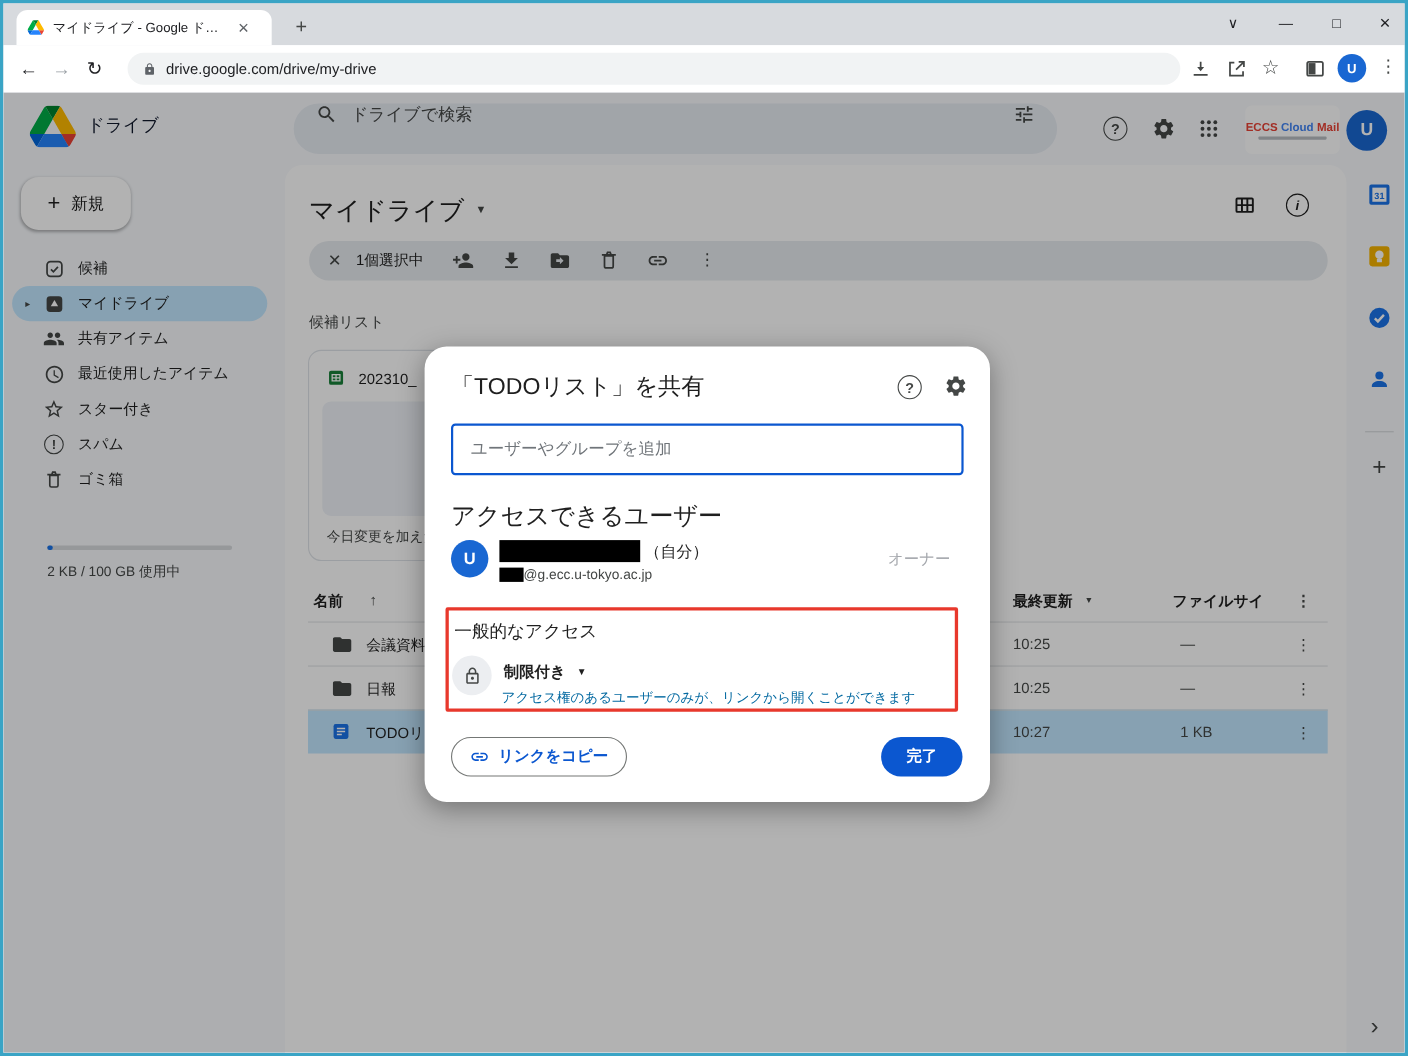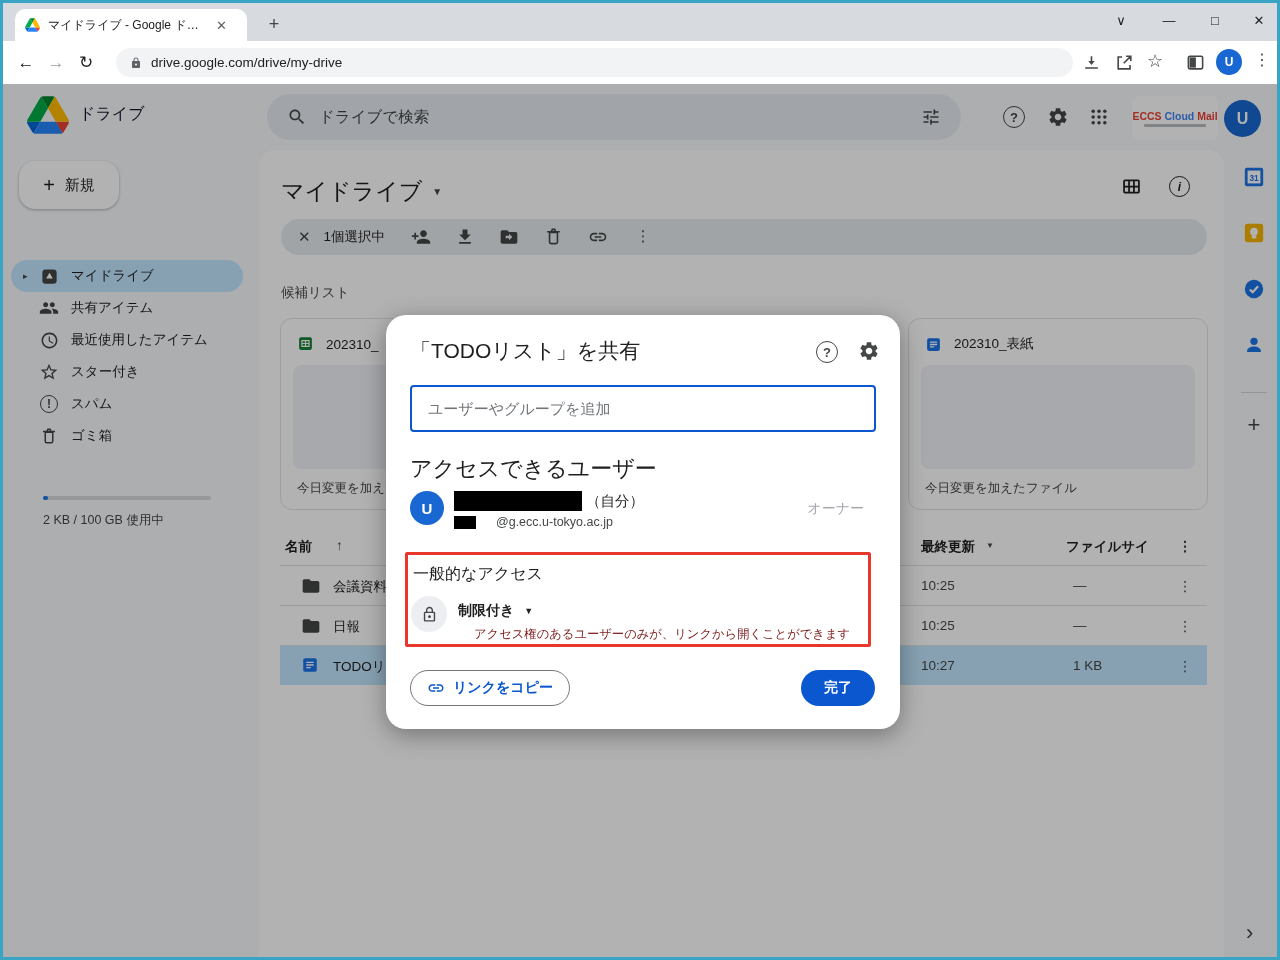--- a/index.html
+++ b/index.html
@@ -20,21 +20,21 @@
   .omnibox { position:absolute; left:113px; top:7px; width:957px; height:29px; background:#f1f3f4; border-radius:15px; display:flex; align-items:center; padding:0 14px; gap:9px; }
   .url { font-size:13.5px; color:#202124; }
   .tb-ic { color:#444746; }
   .avatar { border-radius:50%; background:#1967d2; color:#fff; display:flex; align-items:center; justify-content:center; font-weight:bold; }
 
   
   .page { position:absolute; left:0; right:0; top:81px; bottom:0; background:#f8fafd; overflow:hidden; }
   .main-panel { position:absolute; left:256px; top:66px; width:965px; bottom:0; background:#ffffff; border-radius:16px 16px 0 0; }
 
   .drive-logo-txt { font-size:16px; color:#0f172a; }
-  .searchbar { position:absolute; left:264px; top:10px; width:694px; height:46px; background:#e7ecf3; border-radius:23px; display:flex; align-items:center; padding:0 20px; gap:12px; }
+  .searchbar { position:absolute; left:264px; top:10px; width:694px; height:46px; background:#e7ecf3; border-radius:23px; display:flex; padding:0 20px; gap:12px; }
   .search-ph { font-size:15.5px; color:#444746; flex:1; }
   .hd-ic { color:#444746; }
   .circle-glyph { border:1.7px solid currentColor; border-radius:50%; display:inline-flex; align-items:center; justify-content:center; font-weight:bold; }
   .eccs { position:absolute; left:1129px; top:12px; width:86px; height:44px; background:#fff; border-radius:6px; display:flex; flex-direction:column; align-items:center; justify-content:center; gap:2px; }
   .eccs-line { font-size:10.5px; font-weight:bold; white-space:nowrap; }
   .eccs-sub { width:62px; height:3px; background:#b9bdc2; border-radius:1px; }
 
   
   .newbtn { position:absolute; left:16px; top:77px; width:100px; height:48px; background:#fff; border-radius:16px; box-shadow:0 1px 3px rgba(0,0,0,.3); display:flex; align-items:center; justify-content:center; gap:10px; font-size:15px; color:#1f1f1f; }
   .sbitem { position:absolute; left:8px; width:232px; height:32px; border-radius:16px; display:flex; align-items:center; font-size:13.5px; color:#1f1f1f; }
@@ -78,28 +78,28 @@
   .dialog { position:absolute; left:383px; top:231px; width:514px; height:414px; background:#fff; border-radius:20px; z-index:50; box-shadow:0 6px 24px rgba(0,0,0,.35); }
   .dlg-title { position:absolute; left:24px; top:22px; font-size:21px; color:#1f1f1f; }
   .dlg-help { position:absolute; left:430px; top:26px; width:22px; height:22px; font-size:13px; color:#444746; }
   .dlg-gear { position:absolute; left:472px; top:25px; width:22px; height:22px; color:#444746; }
   .dlg-input { position:absolute; left:24px; top:70px; width:466px; height:47px; border:2px solid #0b57d0; border-radius:4px; padding:0 16px; font-size:15px; color:#1f1f1f; font-family:"Liberation Sans",sans-serif; outline:none; }
   .dlg-input::placeholder { color:#70757a; }
   .dlg-people { position:absolute; left:24px; top:139px; font-size:22px; color:#1f1f1f; }
   .own-avatar { position:absolute; left:24px; top:176px; width:34px; height:34px; font-size:15px; }
   .redact { background:#000; display:inline-block; vertical-align:middle; }
   .own-name { position:absolute; left:68px; top:176px; font-size:14.5px; color:#1f1f1f; display:flex; align-items:center; gap:4px; }
-  .own-email { position:absolute; left:68px; top:200px; font-size:12.5px; color:#444746; display:flex; align-items:center; gap:20px; }
+  .own-email { position:absolute; left:68px; top:200px; font-size:12.5px; color:#444746; display:flex; align-items:center; gap:0; }
   .own-role { position:absolute; right:36px; top:185px; font-size:14px; color:#a5a8ad; }
   .redbox { position:absolute; left:19px; top:237px; width:466px; height:95px; border:3px solid #e8382c; border-radius:2px; z-index:2; pointer-events:none; }
   .ga-title { position:absolute; left:27px; top:249px; font-size:16px; color:#1f1f1f; }
   .ga-circle { position:absolute; left:25px; top:281px; width:36px; height:36px; border-radius:50%; background:#eceef1; display:flex; align-items:center; justify-content:center; color:#444746; }
   .ga-option { position:absolute; left:72px; top:287px; font-size:14px; font-weight:bold; color:#1f1f1f; display:flex; align-items:center; gap:10px; }
   .ga-option .caret { font-size:9px; font-weight:normal; }
-  .ga-desc { position:absolute; left:88px; top:311px; font-size:12.3px; color:#7f1d1d; }
+  .ga-desc { position:absolute; left:70px; top:311px; font-size:12.3px; color:#0369a1; }
   .copy-btn { position:absolute; left:24px; top:355px; height:36px; border:1px solid #747775; border-radius:18px; display:flex; align-items:center; gap:8px; padding:0 16px; color:#0b57d0; font-size:14px; font-weight:bold; background:#fff; }
   .done-btn { position:absolute; left:415px; top:355px; width:74px; height:36px; border-radius:18px; background:#0b57d0; color:#fff; font-size:14px; font-weight:bold; display:flex; align-items:center; justify-content:center; border:none; }
 
   svg { display:block; }
 </style>
 </head>
 <body>
 
 <div class="window">
 
@@ -210,20 +210,29 @@
       <span class="eccs-line"><span style="color:#e94235;">ECCS </span><span style="color:#4285f4;">Cloud </span><span style="color:#e94235;">Mail</span></span>
       <span class="eccs-sub"></span>
     </div>
     <span class="abs avatar" style="left:1221px; top:16px; width:37px; height:37px; font-size:16px;">U</span>
 
     <div class="newbtn">
       <span style="font-size:20px; font-weight:normal;">+</span>
       <span>新規</span>
     </div>
 
+    <div class="sbitem" style="top:144px;">
+      <span class="sic">
+          <svg width="19" height="19" viewBox="0 0 24 24" fill="none" stroke="currentColor" stroke-width="2">
+            <rect x="3.5" y="3.5" width="17" height="17" rx="4"></rect>
+            <path d="M8 12.5l2.8 2.8 5.2-5.6"></path>
+          </svg>
+        </span>
+      <span class="slab">候補</span>
+    </div>
     <div class="sbitem sel" style="top:176px;">
       <span class="sb-exp">▸</span>
       <span class="sic">
           <svg width="19" height="19" viewBox="0 0 24 24">
             <rect x="3" y="3" width="18" height="18" rx="4" fill="#444746"></rect>
             <path d="M12 7.2l4.2 7.2H7.8z" fill="#fff"></path>
           </svg>
         </span>
       <span class="slab">マイドライブ</span>
     </div>
@@ -347,33 +356,20 @@
 
     <div class="card" style="left:277px;">
       <div class="card-head">
         <span>
             <svg width="17" height="17" viewBox="0 0 24 24">
               <rect x="3" y="3" width="18" height="18" rx="2.5" fill="#188038"></rect>
               <path d="M7 8h10v8H7zM7 12h10M12 8v8" stroke="#fff" stroke-width="1.6" fill="none"></path>
             </svg>
           </span>
         <span>202310_</span>
-      </div>
-      <div class="card-prev"></div>
-      <span class="card-cap">今日変更を加えたファイル</span>
-    </div>
-    <div class="card" style="left:905px;">
-      <div class="card-head">
-        <span>
-            <svg width="17" height="17" viewBox="0 0 24 24">
-              <rect x="3" y="3" width="18" height="18" rx="2.5" fill="#1a73e8"></rect>
-              <path d="M7 8.5h10M7 12h10M7 15.5h6" stroke="#fff" stroke-width="1.8" fill="none"></path>
-            </svg>
-          </span>
-        <span>202310_表紙</span>
       </div>
       <div class="card-prev"></div>
       <span class="card-cap">今日変更を加えたファイル</span>
     </div>
 
     <div class="thead">
       <span class="abs" style="left:5px; top:8px;">名前</span>
       <span class="abs" style="left:56px; top:8px; font-weight:normal; color:#444746;">↑</span>
       <span class="abs" style="left:641px; top:8px;">最終更新</span>
       <span class="abs" style="left:706px; top:11px; font-size:8px; color:#444746;">▼</span>

